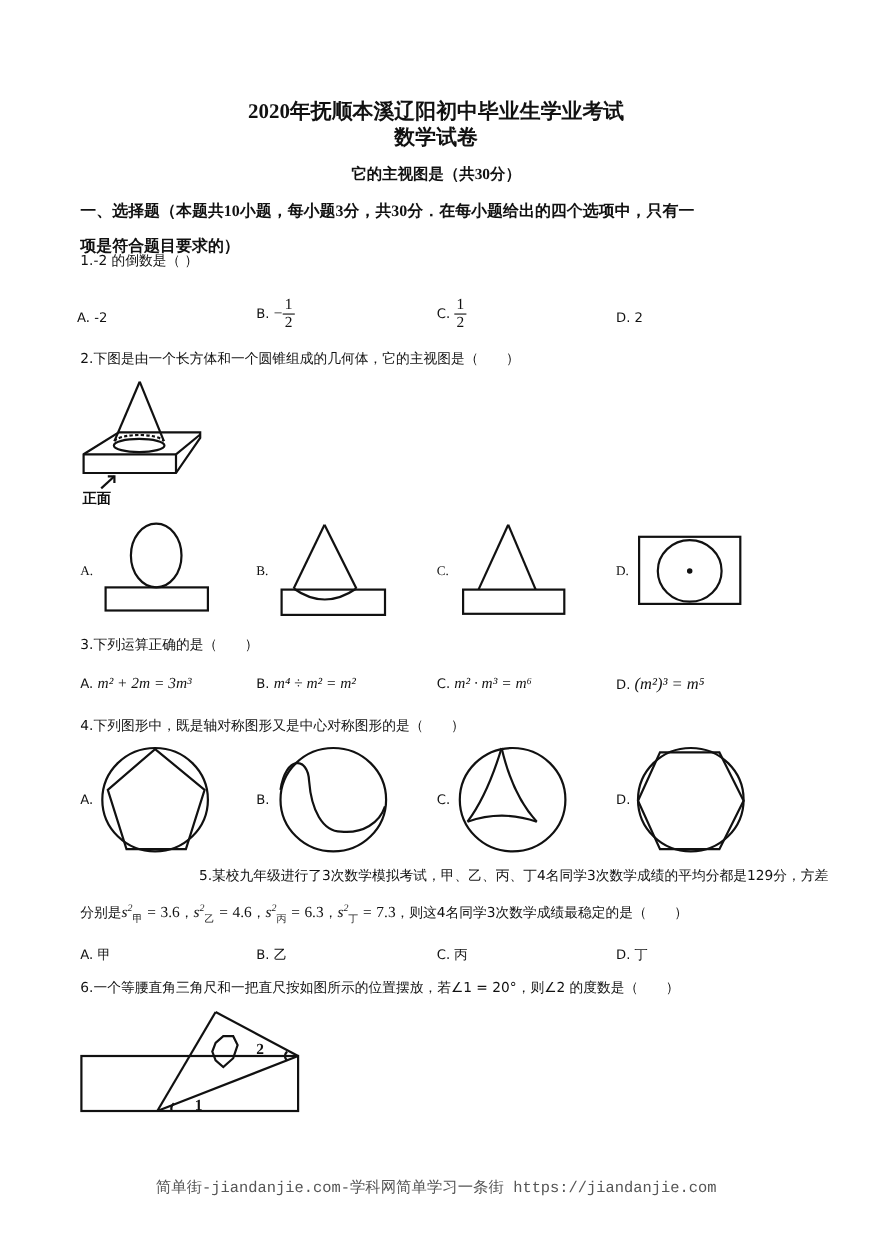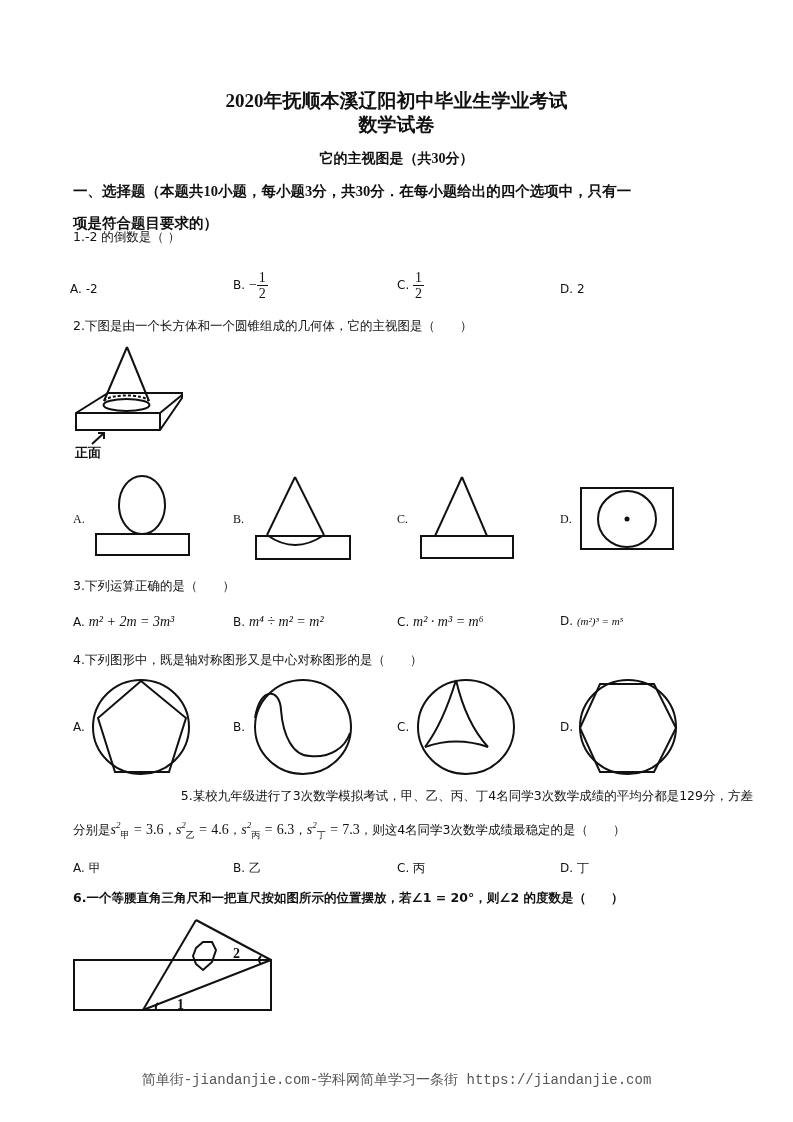--- a/index.html
+++ b/index.html
@@ -104,21 +104,21 @@
 <div class="abs opt" style="left:233px; top:614px;">
   <span>B.</span>
   <span class="math">m⁴ ÷ m² = m²</span>
 </div>
 <div class="abs opt" style="left:397px; top:614px;">
   <span>C.</span>
   <span class="math">m² · m³ = m⁶</span>
 </div>
 <div class="abs opt" style="left:560px; top:614px;">
   <span>D.</span>
-  <span class="math" style="font-size:11px;">(m²)³ = m⁵</span>
+  <span class="math" style="font-size:15px;">(m²)³ = m⁵</span>
 </div>
 
 <div class="abs q" style="top:652px;">4.下列图形中，既是轴对称图形又是中心对称图形的是（　　）</div>
 
 <div class="abs opt" style="left:73px; top:720px;">A.</div>
 <svg style="left:93px; top:678px;" width="100" height="100">
   <ellipse cx="48" cy="49" rx="48" ry="47"></ellipse>
   <polygon points="48,3 93,40 76,94 22,94 5,40"></polygon>
 </svg>
 
@@ -144,21 +144,21 @@
 
 <div class="abs q" style="top:788px; width:680px;">5.某校九年级进行了3次数学模拟考试，甲、乙、丙、丁4名同学3次数学成绩的平均分都是129分，方差</div>
 <div class="abs q" style="top:820px;">
   <span>分别是</span><span class="math">s<sup>2</sup><sub style="font-style:normal;">甲</sub> = <span style="font-style:normal">3.6</span></span>，<span class="math">s<sup>2</sup><sub style="font-style:normal;">乙</sub> = <span style="font-style:normal">4.6</span></span>，<span class="math">s<sup>2</sup><sub style="font-style:normal;">丙</sub> = <span style="font-style:normal">6.3</span></span>，<span class="math">s<sup>2</sup><sub style="font-style:normal;">丁</sub> = <span style="font-style:normal">7.3</span></span><span>，则这4名同学3次数学成绩最稳定的是（　　）</span>
 </div>
 <div class="abs opt" style="left:73px; top:860px;"><span>A.</span> <span>甲</span></div>
 <div class="abs opt" style="left:233px; top:860px;"><span>B.</span> <span>乙</span></div>
 <div class="abs opt" style="left:397px; top:860px;"><span>C.</span> <span>丙</span></div>
 <div class="abs opt" style="left:560px; top:860px;"><span>D.</span> <span>丁</span></div>
 
-<div class="abs q" style="top:890px;font-weight:bold;">6.一个等腰直角三角尺和一把直尺按如图所示的位置摆放，若∠1 = 20°，则∠2 的度数是（　　）</div>
+<div class="abs q" style="top:890px;">6.一个等腰直角三角尺和一把直尺按如图所示的位置摆放，若∠1 = 20°，则∠2 的度数是（　　）</div>
 <svg style="left:73px; top:918px;" width="210" height="100">
   <rect x="1" y="42" width="197" height="50"></rect>
   <line x1="70" y1="92" x2="123" y2="2"></line>
   <line x1="123" y1="2" x2="198" y2="42"></line>
   <line x1="70" y1="92" x2="198" y2="42"></line>
   <polygon points="123,30 130,24 139,24 143,32 139,44 130,52 123,46 120,38" stroke-width="1.6"></polygon>
   <path d="M188,38 Q184,42 188,46" stroke-width="1.2"></path>
   <path d="M83,92 Q82,88 85,85" stroke-width="1.2"></path>
   <text x="160" y="40">2</text>
   <text x="104" y="91">1</text>

